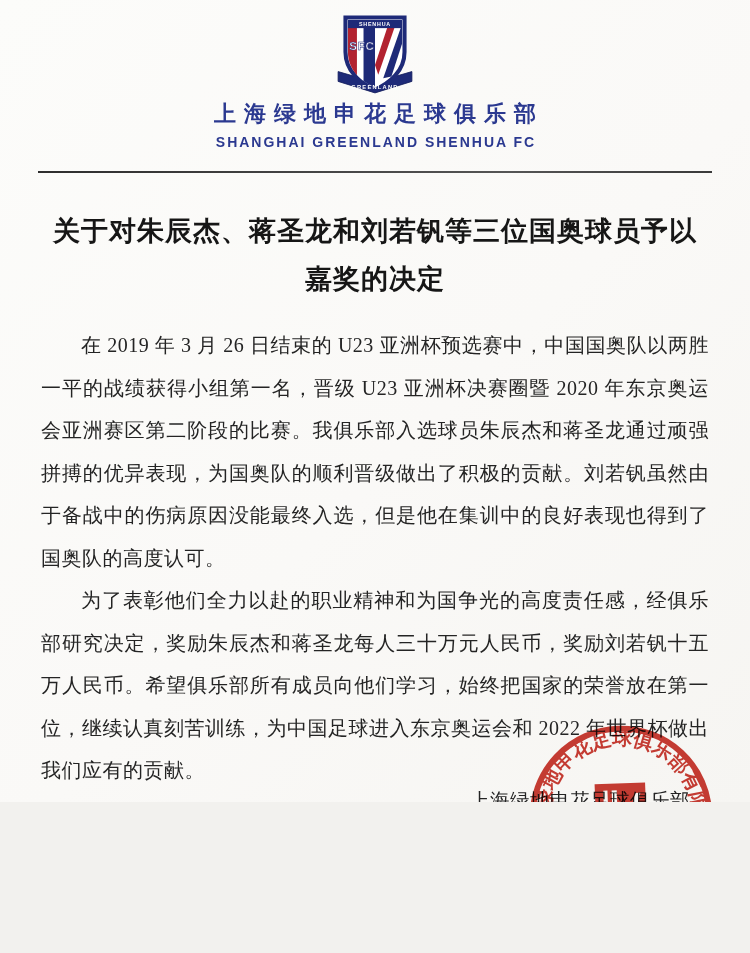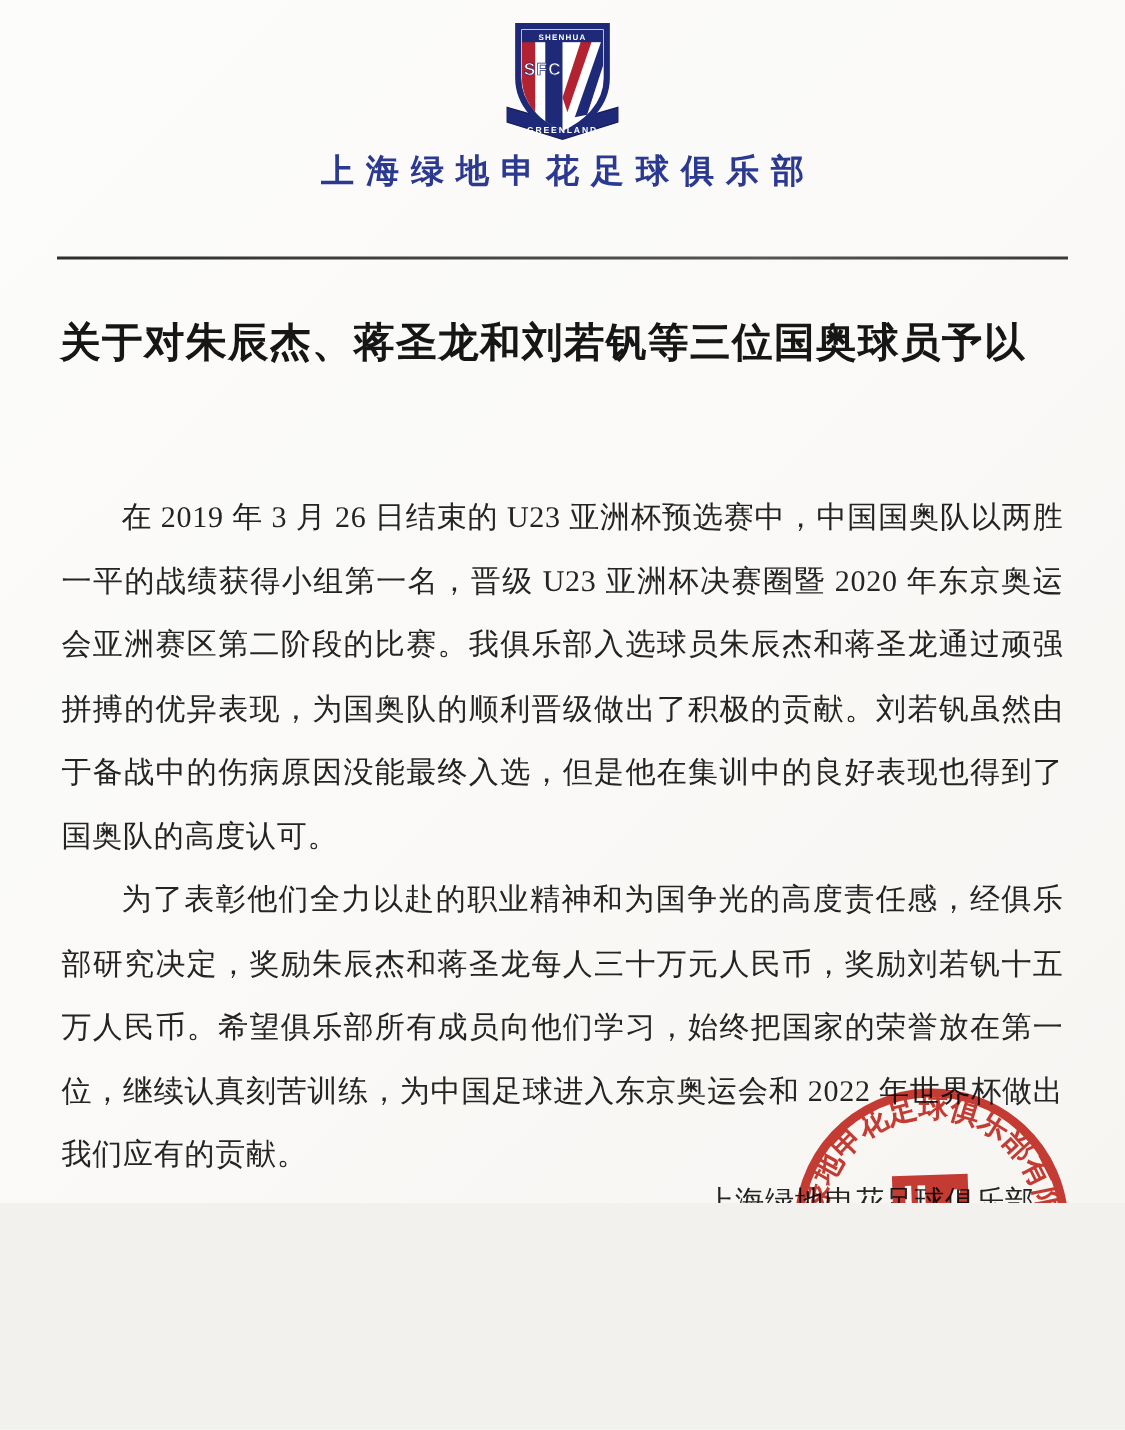--- a/index.html
+++ b/index.html
@@ -27,22 +27,22 @@
     font-weight:bold;font-size:14px;letter-spacing:2px;text-indent:2px;
     color:#2b3990;
   }
   .rule{
     position:absolute;top:171px;left:38px;width:674px;height:2px;
     background:linear-gradient(to right,#2e2e2e,#555 70%,#3a3a3a);
   }
   
   .doc-title{
     position:absolute;top:207px;left:40px;width:670px;
-    text-align:left;font-weight:bold;font-size:27px;line-height:48px;
-    color:#161616;letter-spacing:1px;font-family:Liberation Mono, monospace;
+    text-align:center;font-weight:bold;font-size:27px;line-height:48px;
+    color:#161616;letter-spacing:1px;
   }
   
   .doc-body{
     position:absolute;top:324px;left:41px;width:668px;
     font-size:20px;line-height:42.5px;text-align:justify;
     color:#242424;letter-spacing:0.5px;
   }
   .doc-body p{margin:0;text-indent:2em;font-family:Liberation Serif, serif;}
   
   .sig-line{
@@ -85,24 +85,26 @@
       <polygon points="60,80 83,14 83,38 70,78" fill="#1e2a78"></polygon>
 
       <rect x="14" y="9" width="72" height="10" fill="#1e2a78"></rect>
     </g>
     <text x="50" y="17" text-anchor="middle" font-size="6.5" fill="#ffffff" font-family="Liberation Sans, DejaVu Sans, sans-serif" font-weight="bold" letter-spacing="1">SHENHUA</text>
     <text x="34" y="46" text-anchor="middle" font-size="14" fill="#ffffff" stroke="#1e2a78" stroke-width="0.6" font-family="Liberation Sans, DejaVu Sans, sans-serif" font-weight="bold" letter-spacing="1">SFC</text>
     <text x="50" y="93" text-anchor="middle" font-size="7" fill="#ffffff" font-family="Liberation Sans, DejaVu Sans, sans-serif" font-weight="bold" letter-spacing="1.5">GREENLAND</text>
   </svg>
 
   <div class="club-cn">上海绿地申花足球俱乐部</div>
+  <div class="club-en">SHANGHAI GREENLAND SHENHUA FC</div>
   <div class="rule"></div>
 
   <div class="doc-title">
     <div>关于对朱辰杰、蒋圣龙和刘若钒等三位国奥球员予以</div>
+    <div>嘉奖的决定</div>
   </div>
 
   <div class="doc-body">
     <p>在 2019 年 3 月 26 日结束的 U23 亚洲杯预选赛中，中国国奥队以两胜一平的战绩获得小组第一名，晋级 U23 亚洲杯决赛圈暨 2020 年东京奥运会亚洲赛区第二阶段的比赛。我俱乐部入选球员朱辰杰和蒋圣龙通过顽强拼搏的优异表现，为国奥队的顺利晋级做出了积极的贡献。刘若钒虽然由于备战中的伤病原因没能最终入选，但是他在集训中的良好表现也得到了国奥队的高度认可。</p>
     <p>为了表彰他们全力以赴的职业精神和为国争光的高度责任感，经俱乐部研究决定，奖励朱辰杰和蒋圣龙每人三十万元人民币，奖励刘若钒十五万人民币。希望俱乐部所有成员向他们学习，始终把国家的荣誉放在第一位，继续认真刻苦训练，为中国足球进入东京奥运会和 2022 年世界杯做出我们应有的贡献。</p>
     <p>日结束的</p>
   </div>
 
   <div class="sig-line">上海绿地申花足球俱乐部</div>
   <div class="date-line">2019 年 3 月 27 日</div>

